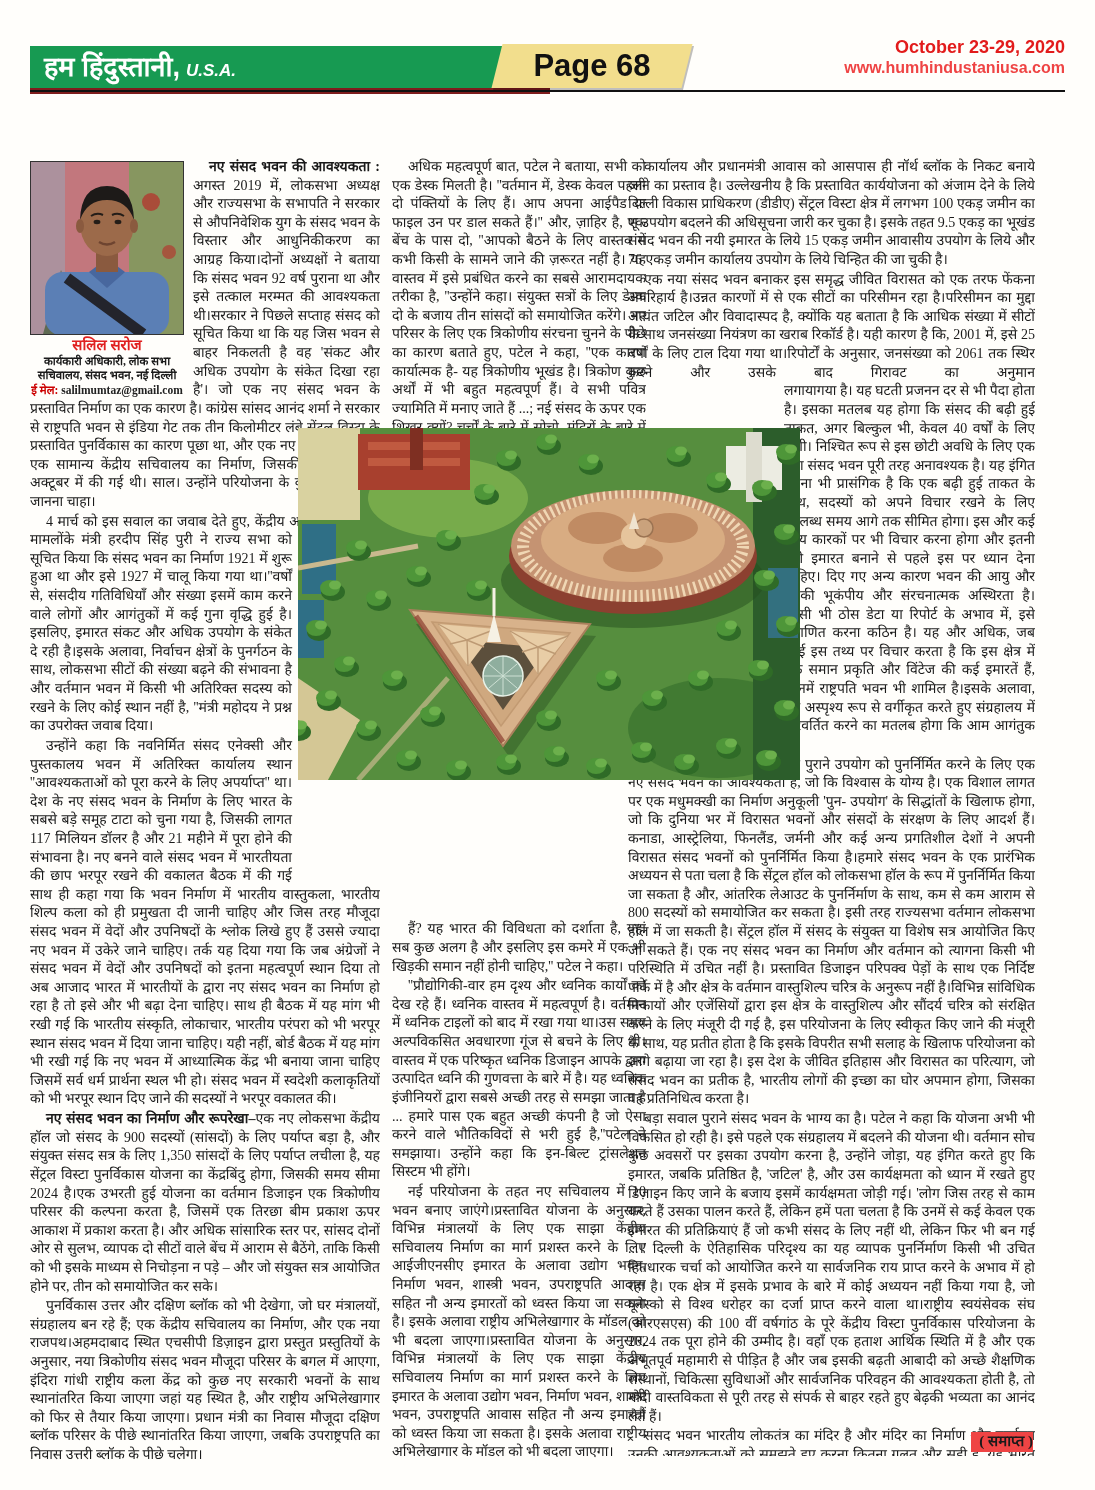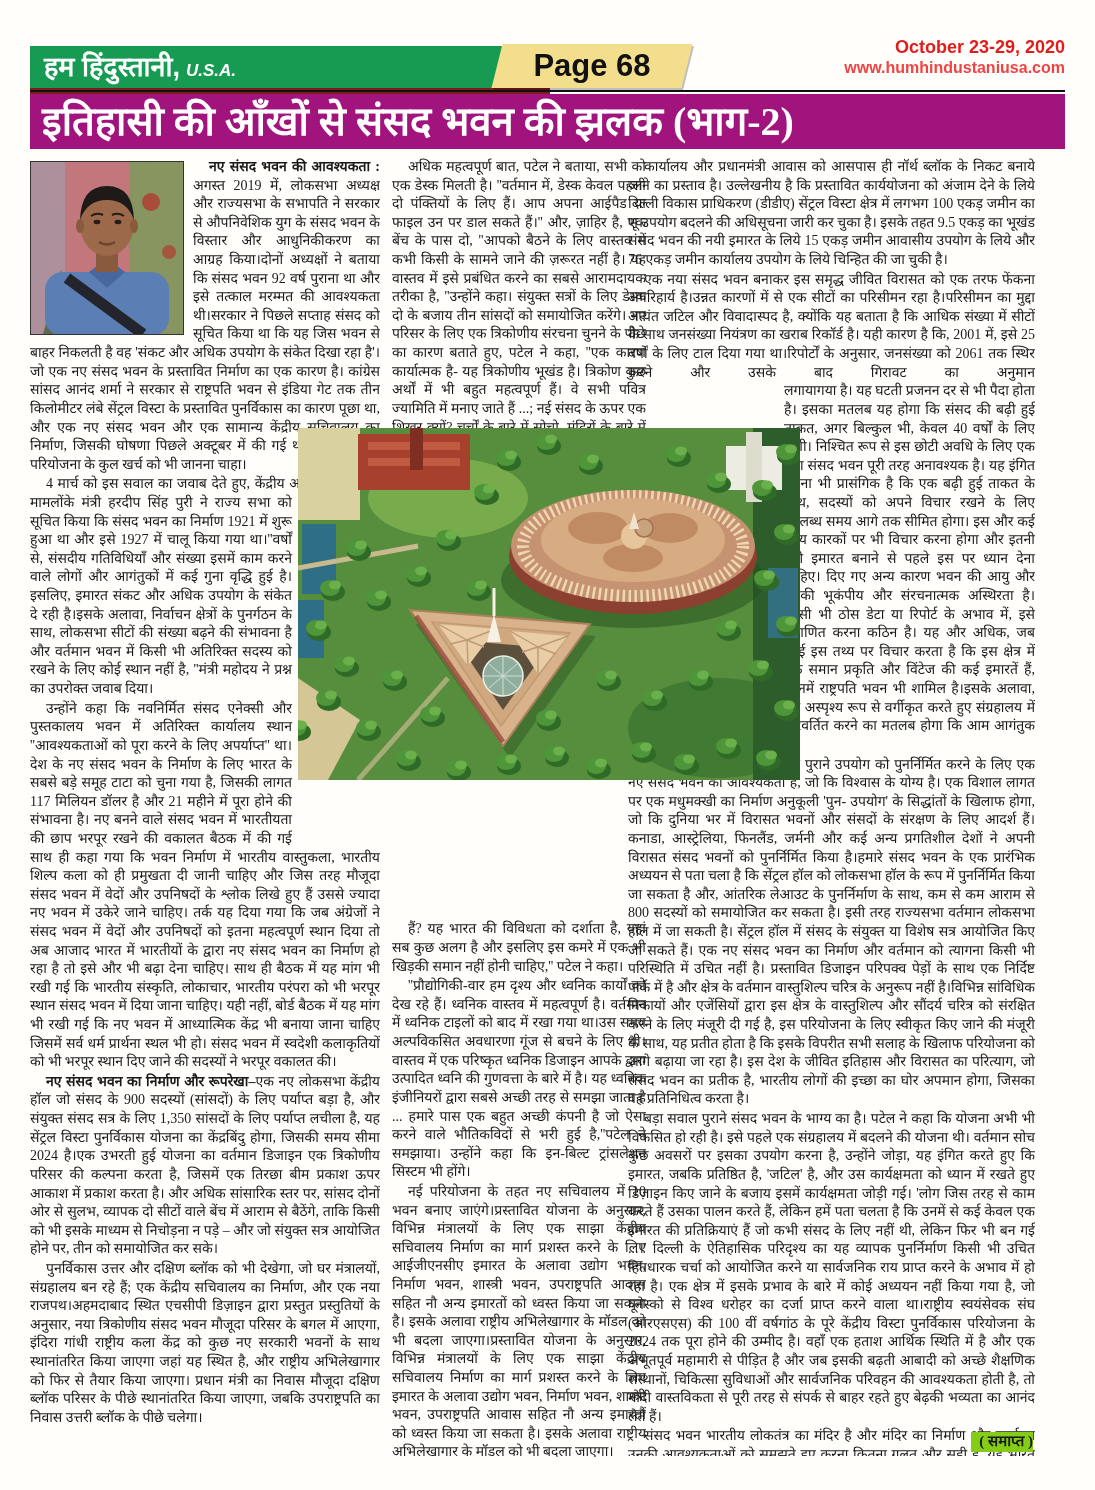--- a/index.html
+++ b/index.html
@@ -28,21 +28,21 @@
   .col{position:absolute;top:158px;overflow:hidden;text-align:justify;font-size:14px;line-height:1.33;}
   .col1{left:30px;width:350px;height:1302px;}
   .col2{left:392px;width:254px;height:1302px;}
   .col3{left:628px;width:407px;height:1298px;}
   .para{margin:0 0 1px 0;text-indent:16px;}
   .lead{font-weight:bold;}
   .subhead{margin:3px 0 2px 0;font-size:18px;font-weight:bold;text-indent:0;line-height:1.2;}
   .cut-right{float:right;width:88px;height:352px;}
   .cut-left{float:left;width:150px;height:352px;margin-right:6px;}
   .img-spacer{height:352px;}
-  .endmark{position:absolute;right:2px;bottom:4px;font-weight:bold;font-size:15px;background:#84cc16;padding-left:8px;}
+  .endmark{position:absolute;right:2px;bottom:4px;font-weight:bold;font-size:15px;background:#ef4444;padding-left:8px;}
   
   .portrait{float:left;width:154px;margin:3px 9px 2px 0;}
   .portrait svg{display:block;width:152px;height:172px;border:1px solid #333;background:#c2777d;}
   .cap-name{color:#e02020;font-weight:bold;font-size:15px;text-align:center;line-height:1.2;margin-top:1px;}
   .cap-title{font-weight:bold;font-size:11.5px;text-align:center;line-height:1.25;text-indent:0;}
   .cap-email{font-weight:bold;font-size:11.5px;text-align:center;line-height:1.25;color:#222;}
   .cap-email .lbl{color:#c00;}
   
   .hero{position:absolute;left:298px;top:428px;width:502px;height:352px;margin:0;z-index:3;}
   .hero svg{display:block;width:502px;height:352px;}
@@ -59,21 +59,20 @@
     <div class="page-badge">
       <span>Page 68</span>
     </div>
     <div class="mast-right">
       <div class="mast-date">October 23-29, 2020</div>
       <div class="mast-web">www.humhindustaniusa.com</div>
     </div>
     <div class="mast-rule"></div>
   </header>
 
-  <h1 class="headline">इतिहासी की आँखों से संसद भवन की झलक (भाग-2)</h1>
 
   <section class="col col1">
     <figure class="portrait">
       <svg viewBox="0 0 152 172">
         <rect x="0" y="0" width="152" height="172" fill="#c2777d"></rect>
         <rect x="98" y="0" width="54" height="172" fill="#7d9b5a" opacity="0.85"></rect>
         <circle cx="120" cy="40" r="9" fill="#b23a30" opacity="0.8"></circle>
         <circle cx="138" cy="90" r="7" fill="#b23a30" opacity="0.7"></circle>
         <circle cx="112" cy="130" r="8" fill="#8f4a3c" opacity="0.6"></circle>
         <rect x="0" y="0" width="34" height="172" fill="#9aa7b8" opacity="0.55"></rect>
@@ -85,20 +84,25 @@
         <path d="M49,58 Q50,24 76,24 Q102,24 103,58 Q96,38 76,38 Q56,38 49,58 Z" fill="#1d1a18"></path>
         <ellipse cx="49" cy="64" rx="4" ry="7" fill="#8a5a3f"></ellipse>
         <ellipse cx="103" cy="64" rx="4" ry="7" fill="#8a5a3f"></ellipse>
         <ellipse cx="66" cy="60" rx="3.4" ry="2.2" fill="#241d18"></ellipse>
         <ellipse cx="87" cy="60" rx="3.4" ry="2.2" fill="#241d18"></ellipse>
         <path d="M60,54 q6,-4 12,-1" stroke="#241d18" stroke-width="2" fill="none"></path>
         <path d="M81,53 q6,-3 12,1" stroke="#241d18" stroke-width="2" fill="none"></path>
         <path d="M68,80 q8,5 16,0" stroke="#6e4430" stroke-width="2.4" fill="none"></path>
         <line x1="36" y1="116" x2="112" y2="172" stroke="#23242c" stroke-width="11"></line>
       </svg>
+      <figcaption>
+        <div class="cap-name">सलिल सरोज</div>
+        <div class="cap-title">कार्यकारी अधिकारी, लोक सभा सचिवालय, संसद भवन, नई दिल्ली</div>
+        <div class="cap-email"><span class="lbl">ई मेल:</span> <span>salilmumtaz@gmail.com</span></div>
+      </figcaption>
     </figure>
     <p class="para"><b class="lead">नए संसद भवन की आवश्यकता :</b> <span>अगस्त 2019 में, लोकसभा अध्यक्ष और राज्यसभा के सभापति ने सरकार से औपनिवेशिक युग के संसद भवन के विस्तार और आधुनिकीकरण का आग्रह किया।दोनों अध्यक्षों ने बताया कि संसद भवन 92 वर्ष पुराना था और इसे तत्काल मरम्मत की आवश्यकता थी।सरकार ने पिछले सप्ताह संसद को सूचित किया था कि यह जिस भवन से बाहर निकलती है वह 'संकट और अधिक उपयोग के संकेत दिखा रहा है'। जो एक नए संसद भवन के प्रस्तावित निर्माण का एक कारण है। कांग्रेस सांसद आनंद शर्मा ने सरकार से राष्ट्रपति भवन से इंडिया गेट तक तीन किलोमीटर लंबे सेंट्रल विस्टा के प्रस्तावित पुनर्विकास का कारण पूछा था, और एक नए संसद भवन और एक सामान्य केंद्रीय सचिवालय का निर्माण, जिसकी घोषणा पिछले अक्टूबर में की गई थी। साल। उन्होंने परियोजना के कुल खर्च को भी जानना चाहा।</span></p>
     <p class="para"><span>4 मार्च को इस सवाल का जवाब देते हुए, केंद्रीय आवास और शहरी मामलों</span><span class="cut-right"></span><span>के मंत्री हरदीप सिंह पुरी ने राज्य सभा को सूचित किया कि संसद भवन का निर्माण 1921 में शुरू हुआ था और इसे 1927 में चालू किया गया था।''वर्षों से, संसदीय गतिविधियाँ और संख्या इसमें काम करने वाले लोगों और आगंतुकों में कई गुना वृद्धि हुई है। इसलिए, इमारत संकट और अधिक उपयोग के संकेत दे रही है।इसके अलावा, निर्वाचन क्षेत्रों के पुनर्गठन के साथ, लोकसभा सीटों की संख्या बढ़ने की संभावना है और वर्तमान भवन में किसी भी अतिरिक्त सदस्य को रखने के लिए कोई स्थान नहीं है, ''मंत्री महोदय ने प्रश्न का उपरोक्त जवाब दिया।</span></p>
     <p class="para">उन्होंने कहा कि नवनिर्मित संसद एनेक्सी और पुस्तकालय भवन में अतिरिक्त कार्यालय स्थान ''आवश्यकताओं को पूरा करने के लिए अपर्याप्त'' था।देश के नए संसद भवन के निर्माण के लिए भारत के सबसे बड़े समूह टाटा को चुना गया है, जिसकी लागत 117 मिलियन डॉलर है और 21 महीने में पूरा होने की संभावना है। नए बनने वाले संसद भवन में भारतीयता की छाप भरपूर रखने की वकालत बैठक में की गई साथ ही कहा गया कि भवन निर्माण में भारतीय वास्तुकला, भारतीय शिल्प कला को ही प्रमुखता दी जानी चाहिए और जिस तरह मौजूदा संसद भवन में वेदों और उपनिषदों के श्लोक लिखे हुए हैं उससे ज्यादा नए भवन में उकेरे जाने चाहिए। तर्क यह दिया गया कि जब अंग्रेजों ने संसद भवन में वेदों और उपनिषदों को इतना महत्वपूर्ण स्थान दिया तो अब आजाद भारत में भारतीयों के द्वारा नए संसद भवन का निर्माण हो रहा है तो इसे और भी बढ़ा देना चाहिए। साथ ही बैठक में यह मांग भी रखी गई कि भारतीय संस्कृति, लोकाचार, भारतीय परंपरा को भी भरपूर स्थान संसद भवन में दिया जाना चाहिए। यही नहीं, बोर्ड बैठक में यह मांग भी रखी गई कि नए भवन में आध्यात्मिक केंद्र भी बनाया जाना चाहिए जिसमें सर्व धर्म प्रार्थना स्थल भी हो। संसद भवन में स्वदेशी कलाकृतियों को भी भरपूर स्थान दिए जाने की सदस्यों ने भरपूर वकालत की।</p>
     <p class="para"><b class="lead">नए संसद भवन का निर्माण और रूपरेखा–</b><span>एक नए लोकसभा केंद्रीय हॉल जो संसद के 900 सदस्यों (सांसदों) के लिए पर्याप्त बड़ा है, और संयुक्त संसद सत्र के लिए 1,350 सांसदों के लिए पर्याप्त लचीला है, यह सेंट्रल विस्टा पुनर्विकास योजना का केंद्रबिंदु होगा, जिसकी समय सीमा 2024 है।एक उभरती हुई योजना का वर्तमान डिजाइन एक त्रिकोणीय परिसर की कल्पना करता है, जिसमें एक तिरछा बीम प्रकाश ऊपर आकाश में प्रकाश करता है। और अधिक सांसारिक स्तर पर, सांसद दोनों ओर से सुलभ, व्यापक दो सीटों वाले बेंच में आराम से बैठेंगे, ताकि किसी को भी इसके माध्यम से निचोड़ना न पड़े – और जो संयुक्त सत्र आयोजित होने पर, तीन को समायोजित कर सके।</span></p>
     <p class="para">पुनर्विकास उत्तर और दक्षिण ब्लॉक को भी देखेगा, जो घर मंत्रालयों, संग्रहालय बन रहे हैं; एक केंद्रीय सचिवालय का निर्माण, और एक नया राजपथ।अहमदाबाद स्थित एचसीपी डिज़ाइन द्वारा प्रस्तुत प्रस्तुतियों के अनुसार, नया त्रिकोणीय संसद भवन मौजूदा परिसर के बगल में आएगा, इंदिरा गांधी राष्ट्रीय कला केंद्र को कुछ नए सरकारी भवनों के साथ स्थानांतरित किया जाएगा जहां यह स्थित है, और राष्ट्रीय अभिलेखागार को फिर से तैयार किया जाएगा। प्रधान मंत्री का निवास मौजूदा दक्षिण ब्लॉक परिसर के पीछे स्थानांतरित किया जाएगा, जबकि उपराष्ट्रपति का निवास उत्तरी ब्लॉक के पीछे चलेगा।</p>
 
   </section>
 
   <section class="col col2">

